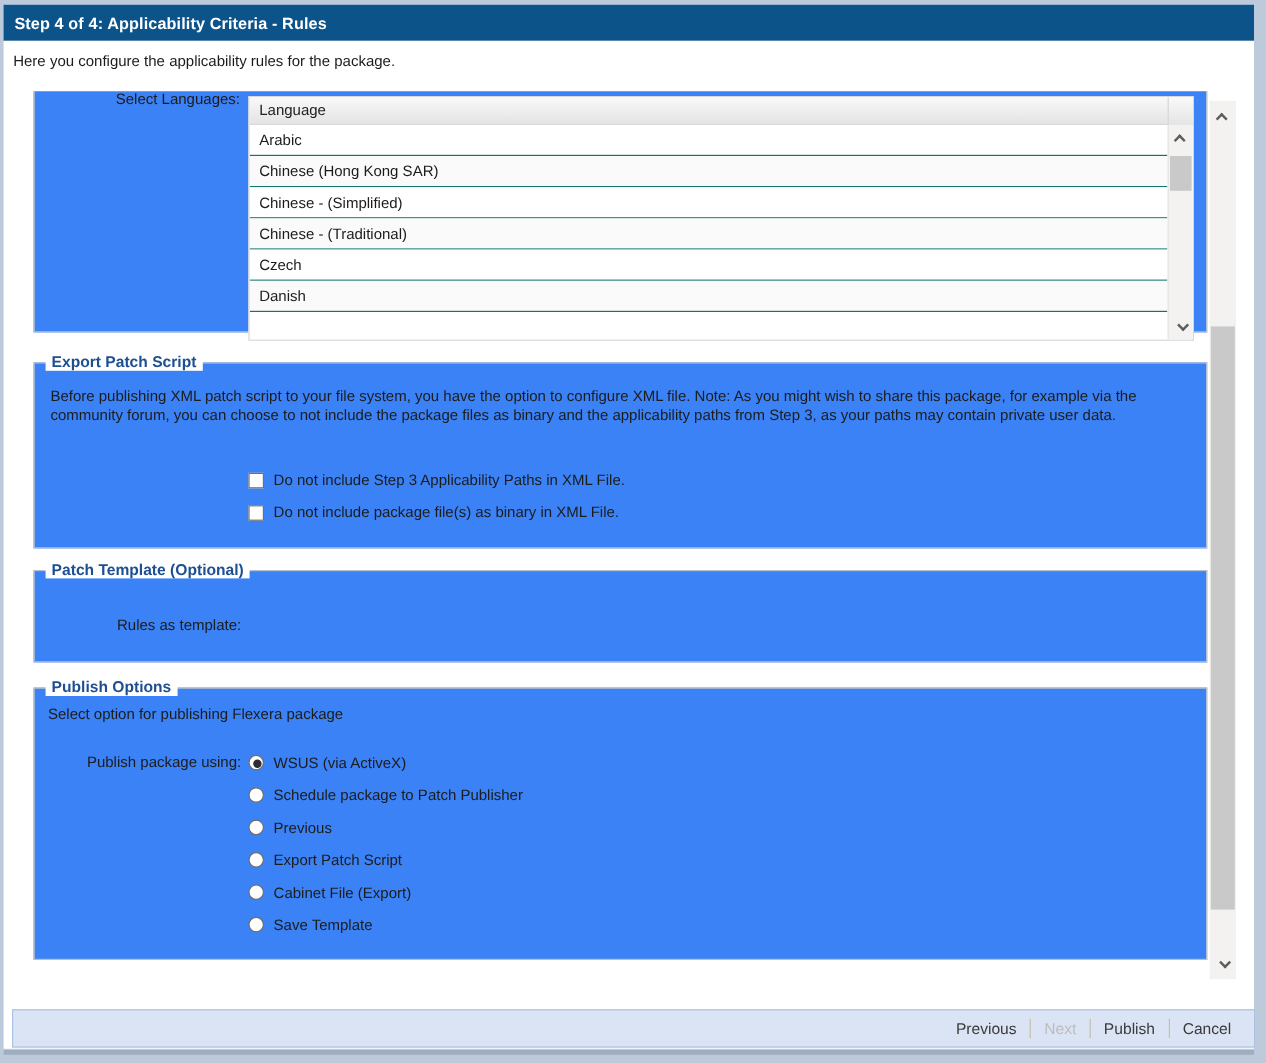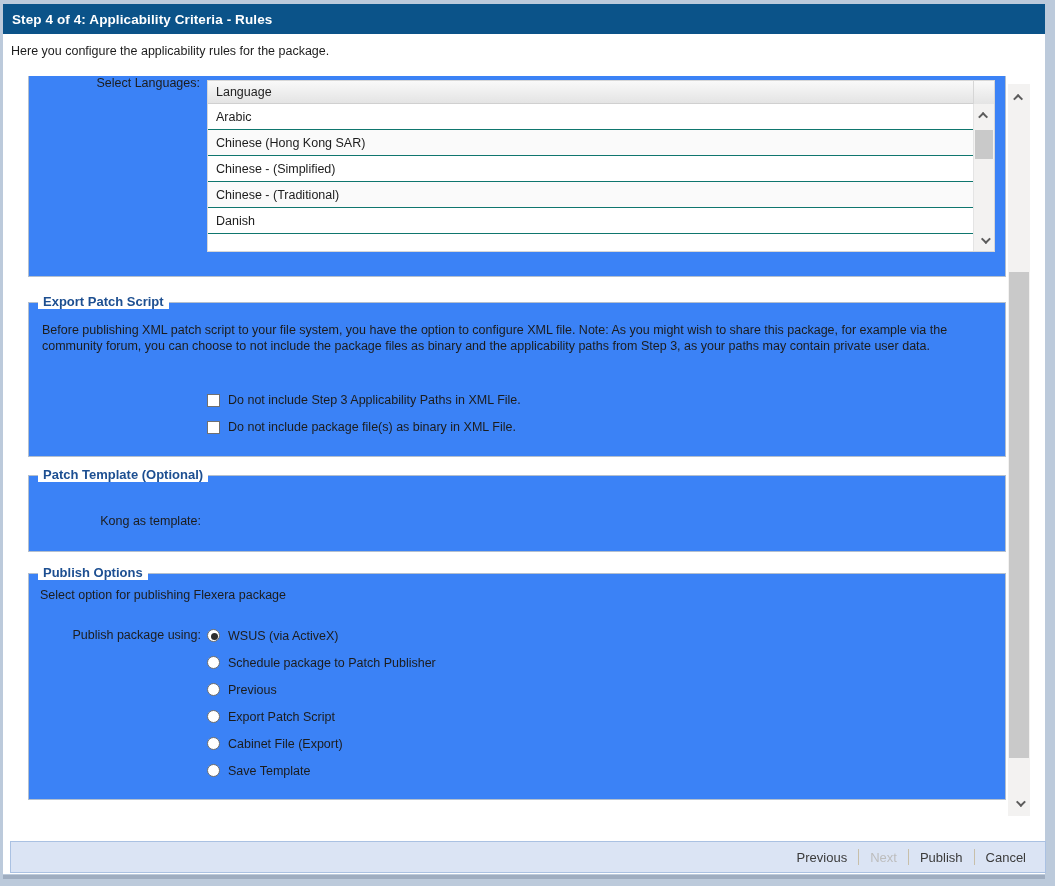--- a/index.html
+++ b/index.html
@@ -19,21 +19,21 @@
   .panel { position:absolute; left:10px; top:76px; width:998px; height:742px; overflow:hidden; background:#fff; }
 
   .group { position:absolute; border:1px solid #b3bfce; background:#3b82f6; }
   .group-title { position:absolute; top:-9px; left:9px; background:#fff; padding:0 5px;
                  font-size:13px; font-weight:bold; color:#1d4f91; white-space:nowrap; }
 
   .field-label { font-size:12.5px; color:#1c1c1c; }
 
   
   .sel-lang-label { position:absolute; left:20px; top:0px; width:170px; text-align:right; }
-  .lang-list { position:absolute; left:197px; top:4px; width:788px; height:172px;
+  .lang-list { position:absolute; left:197px; top:4px; width:788px; height:204px;
                border:1px solid #d7d7d7; background:#fff; overflow:hidden; }
   .lang-header { position:absolute; left:0; top:0; right:0; height:23px;
                  background:linear-gradient(#f9f9f9,#e4e4e4); border-bottom:1px solid #d0d0d0;
                  font-size:12.5px; line-height:22px; padding-left:8px; color:#222; }
   .lang-header-corner { position:absolute; right:0; top:0; width:21px; height:23px;
                  background:linear-gradient(#f9f9f9,#e4e4e4); border-left:1px solid #d6d6d6; }
   .lang-rows { position:absolute; left:0; top:23px; right:21px; bottom:0; overflow:hidden; }
   .lrow { height:26px; line-height:26px; padding-left:8px; font-size:12.5px;
           border-bottom:1px solid #0f766e; background:#fff; }
   .lrow:nth-child(even) { background:#fafafa; }
@@ -106,20 +106,21 @@
     <div class="field-label sel-lang-label">Select Languages:</div>
 
     <div class="lang-list">
       <div class="lang-header">Language</div>
       <div class="lang-header-corner"></div>
       <div class="lang-rows">
         <div class="lrow">Arabic</div>
         <div class="lrow">Chinese (Hong Kong SAR)</div>
         <div class="lrow">Chinese - (Simplified)</div>
         <div class="lrow">Chinese - (Traditional)</div>
+        <div class="lrow">Czech</div>
         <div class="lrow">Danish</div>
       </div>
       <div class="sb list-sb">
         <div class="sb-btn" style="top:0;">
           <span class="chev up"></span>
         </div>
         <div class="sb-thumb t"></div>
         <div class="sb-btn" style="bottom:0;">
           <span class="chev down"></span>
         </div>
@@ -134,21 +135,21 @@
         <span class="cb-label">Do not include Step 3 Applicability Paths in XML File.</span>
       </div>
       <div class="cb-row" style="top:115px;">
         <span class="checkbox"></span>
         <span class="cb-label">Do not include package file(s) as binary in XML File.</span>
       </div>
     </div>
 
     <div class="group" style="left:18px; top:399px; width:978px; height:77px;">
       <span class="group-title">Patch Template (Optional)</span>
-      <div class="field-label tmpl-label">Kong as template:</div>
+      <div class="field-label tmpl-label">Rules as template:</div>
     </div>
 
     <div class="group" style="left:18px; top:497px; width:978px; height:227px;">
       <span class="group-title">Publish Options</span>
       <div class="field-label po-subtitle">Select option for publishing Flexera package</div>
       <div class="field-label po-label">Publish package using:</div>
       <div class="po-rows">
         <div class="prow">
           <span class="radio selected"></span>
           <span class="prow-label">WSUS (via ActiveX)</span>

